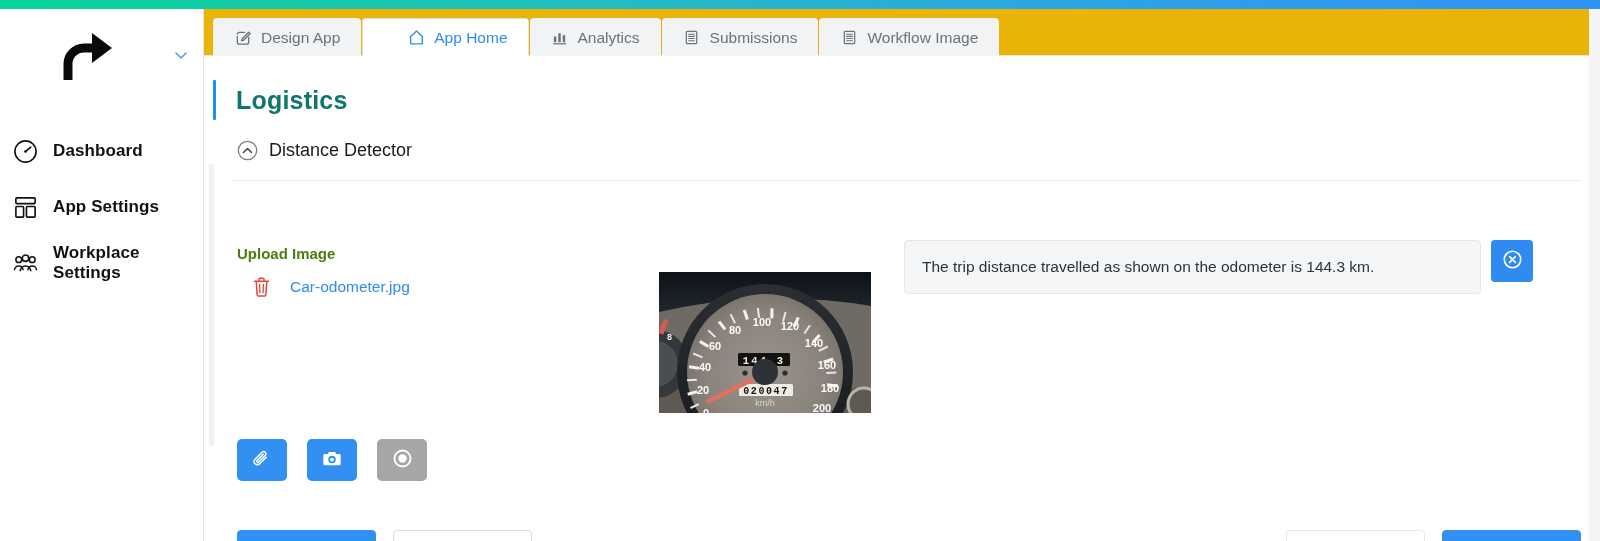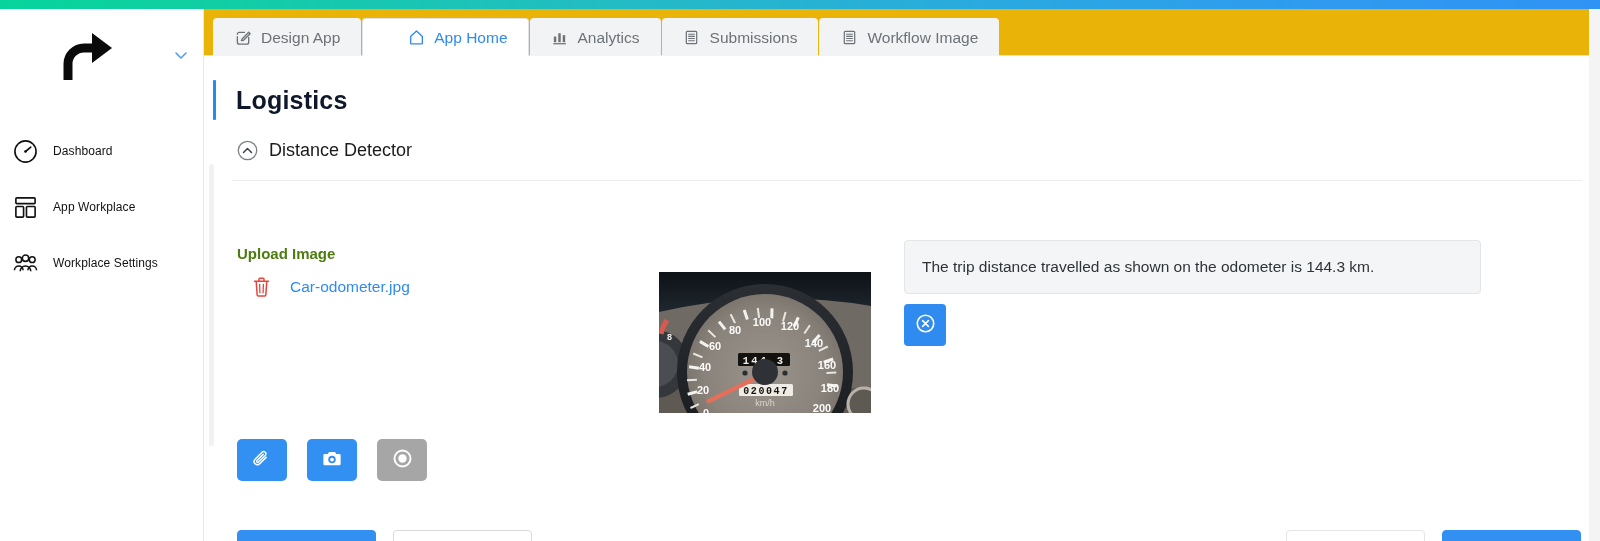--- a/index.html
+++ b/index.html
@@ -31,21 +31,21 @@
   .brand-caret {
     position: absolute; right: 14px; top: 38px; width: 16px; height: 16px;
     cursor: pointer;
   }
   .nav { padding-top: 22px; }
   .nav-item {
     display: flex; align-items: center; gap: 15px;
     height: 56px; padding-left: 12px; cursor: pointer;
   }
   .nav-item .ico { width: 26px; height: 26px; flex: 0 0 26px; display:flex; align-items:center; justify-content:center; }
-  .nav-item .lbl { font-size: 12px; color: #111; letter-spacing: .1px; }
+  .nav-item .lbl { font-size: 17px; color: #111; letter-spacing: .1px; font-weight: bold; }
 
   
   .main {
     position: absolute; left: 204px; top: 9px; width: 1385px; height: 532px;
     background: #ffffff;
   }
   .tabstrip {
     position: relative; height: 47px; background: #eab308;
     border-bottom: 1px solid #e3e3e3;
   }
@@ -63,21 +63,21 @@
   }
   .tab .ticon { width: 18px; height: 18px; flex: 0 0 18px; display:flex; align-items:center; justify-content:center; }
 
   
   .content { position: relative; height: 485px; background: #fff; }
 
   .page-title-row {
     position: absolute; left: 9px; top: 24px; display: flex; align-items: center; gap: 20px;
   }
   .title-accent { width: 3px; height: 40px; background: #1f8df5; border-radius: 1px; }
-  .page-title { font-size: 25px; color: #0f172a; letter-spacing: .2px; }
+  .page-title { font-size: 25px; color: #0f766e; letter-spacing: .2px; }
 
   .scrolltrack {
     position: absolute; left: 5px; top: 108px; width: 5px; height: 282px;
     background: #f1f1f1; border-radius: 3px;
   }
 
   .section-head {
     position: absolute; left: 33px; top: 84px; display: flex; align-items: center; gap: 11px;
   }
   .collapse-ico { width: 21px; height: 21px; }
@@ -96,21 +96,21 @@
   }
   .trash-ico { width: 19px; height: 22px; cursor: pointer; }
   .file-link { font-size: 15.5px; color: #2f8bf0; cursor: pointer; }
 
   .thumb {
     position: absolute; left: 455px; top: 216px; width: 212px; height: 141px;
     overflow: hidden; background: #2b2b2b; cursor: pointer;
   }
 
   .result-row {
-    position: absolute; left: 700px; top: 184px; display: flex; align-items: flex-start; gap: 10px; flex-direction: column;
+    position: absolute; left: 700px; top: 184px; display: flex; align-items: flex-start; gap: 10px;
   }
   .result-box {
     width: 577px; height: 54px; background: #f4f5f6;
     border: 1px solid #e4e5e7; border-radius: 4px;
     display: flex; align-items: center; padding: 0 17px;
     font-size: 15.5px; color: #2e3338;
   }
   .clear-btn {
     width: 42px; height: 42px; background: #2f8bf0; border: none; border-radius: 4px;
     display: flex; align-items: center; justify-content: center; cursor: pointer;
@@ -177,21 +177,21 @@
 
 
       <div class="nav-item">
         <span class="ico">
           <svg viewBox="0 0 26 26" width="25" height="25">
             <rect x="3" y="3" width="20" height="6" rx="1" fill="none" stroke="#111" stroke-width="1.7"></rect>
             <rect x="3" y="12" width="8" height="11" rx="1" fill="none" stroke="#111" stroke-width="1.7"></rect>
             <rect x="14" y="12" width="9" height="11" rx="1" fill="none" stroke="#111" stroke-width="1.7"></rect>
           </svg>
         </span>
-        <span class="lbl">App Workplace</span>
+        <span class="lbl">App Settings</span>
       </div>
 
       <div class="nav-item">
         <span class="ico">
           <svg viewBox="0 0 26 26" width="25" height="25">
             <circle cx="6" cy="9" r="3" fill="none" stroke="#111" stroke-width="1.6"></circle>
             <circle cx="13" cy="7.5" r="3.3" fill="none" stroke="#111" stroke-width="1.6"></circle>
             <circle cx="20" cy="9" r="3" fill="none" stroke="#111" stroke-width="1.6"></circle>
             <path d="M1.5 20 A4.5 4.5 0 0 1 10.5 20" fill="none" stroke="#111" stroke-width="1.6"></path>
             <path d="M7.5 21 A5.5 5.5 0 0 1 18.5 21" fill="none" stroke="#111" stroke-width="1.6"></path>

